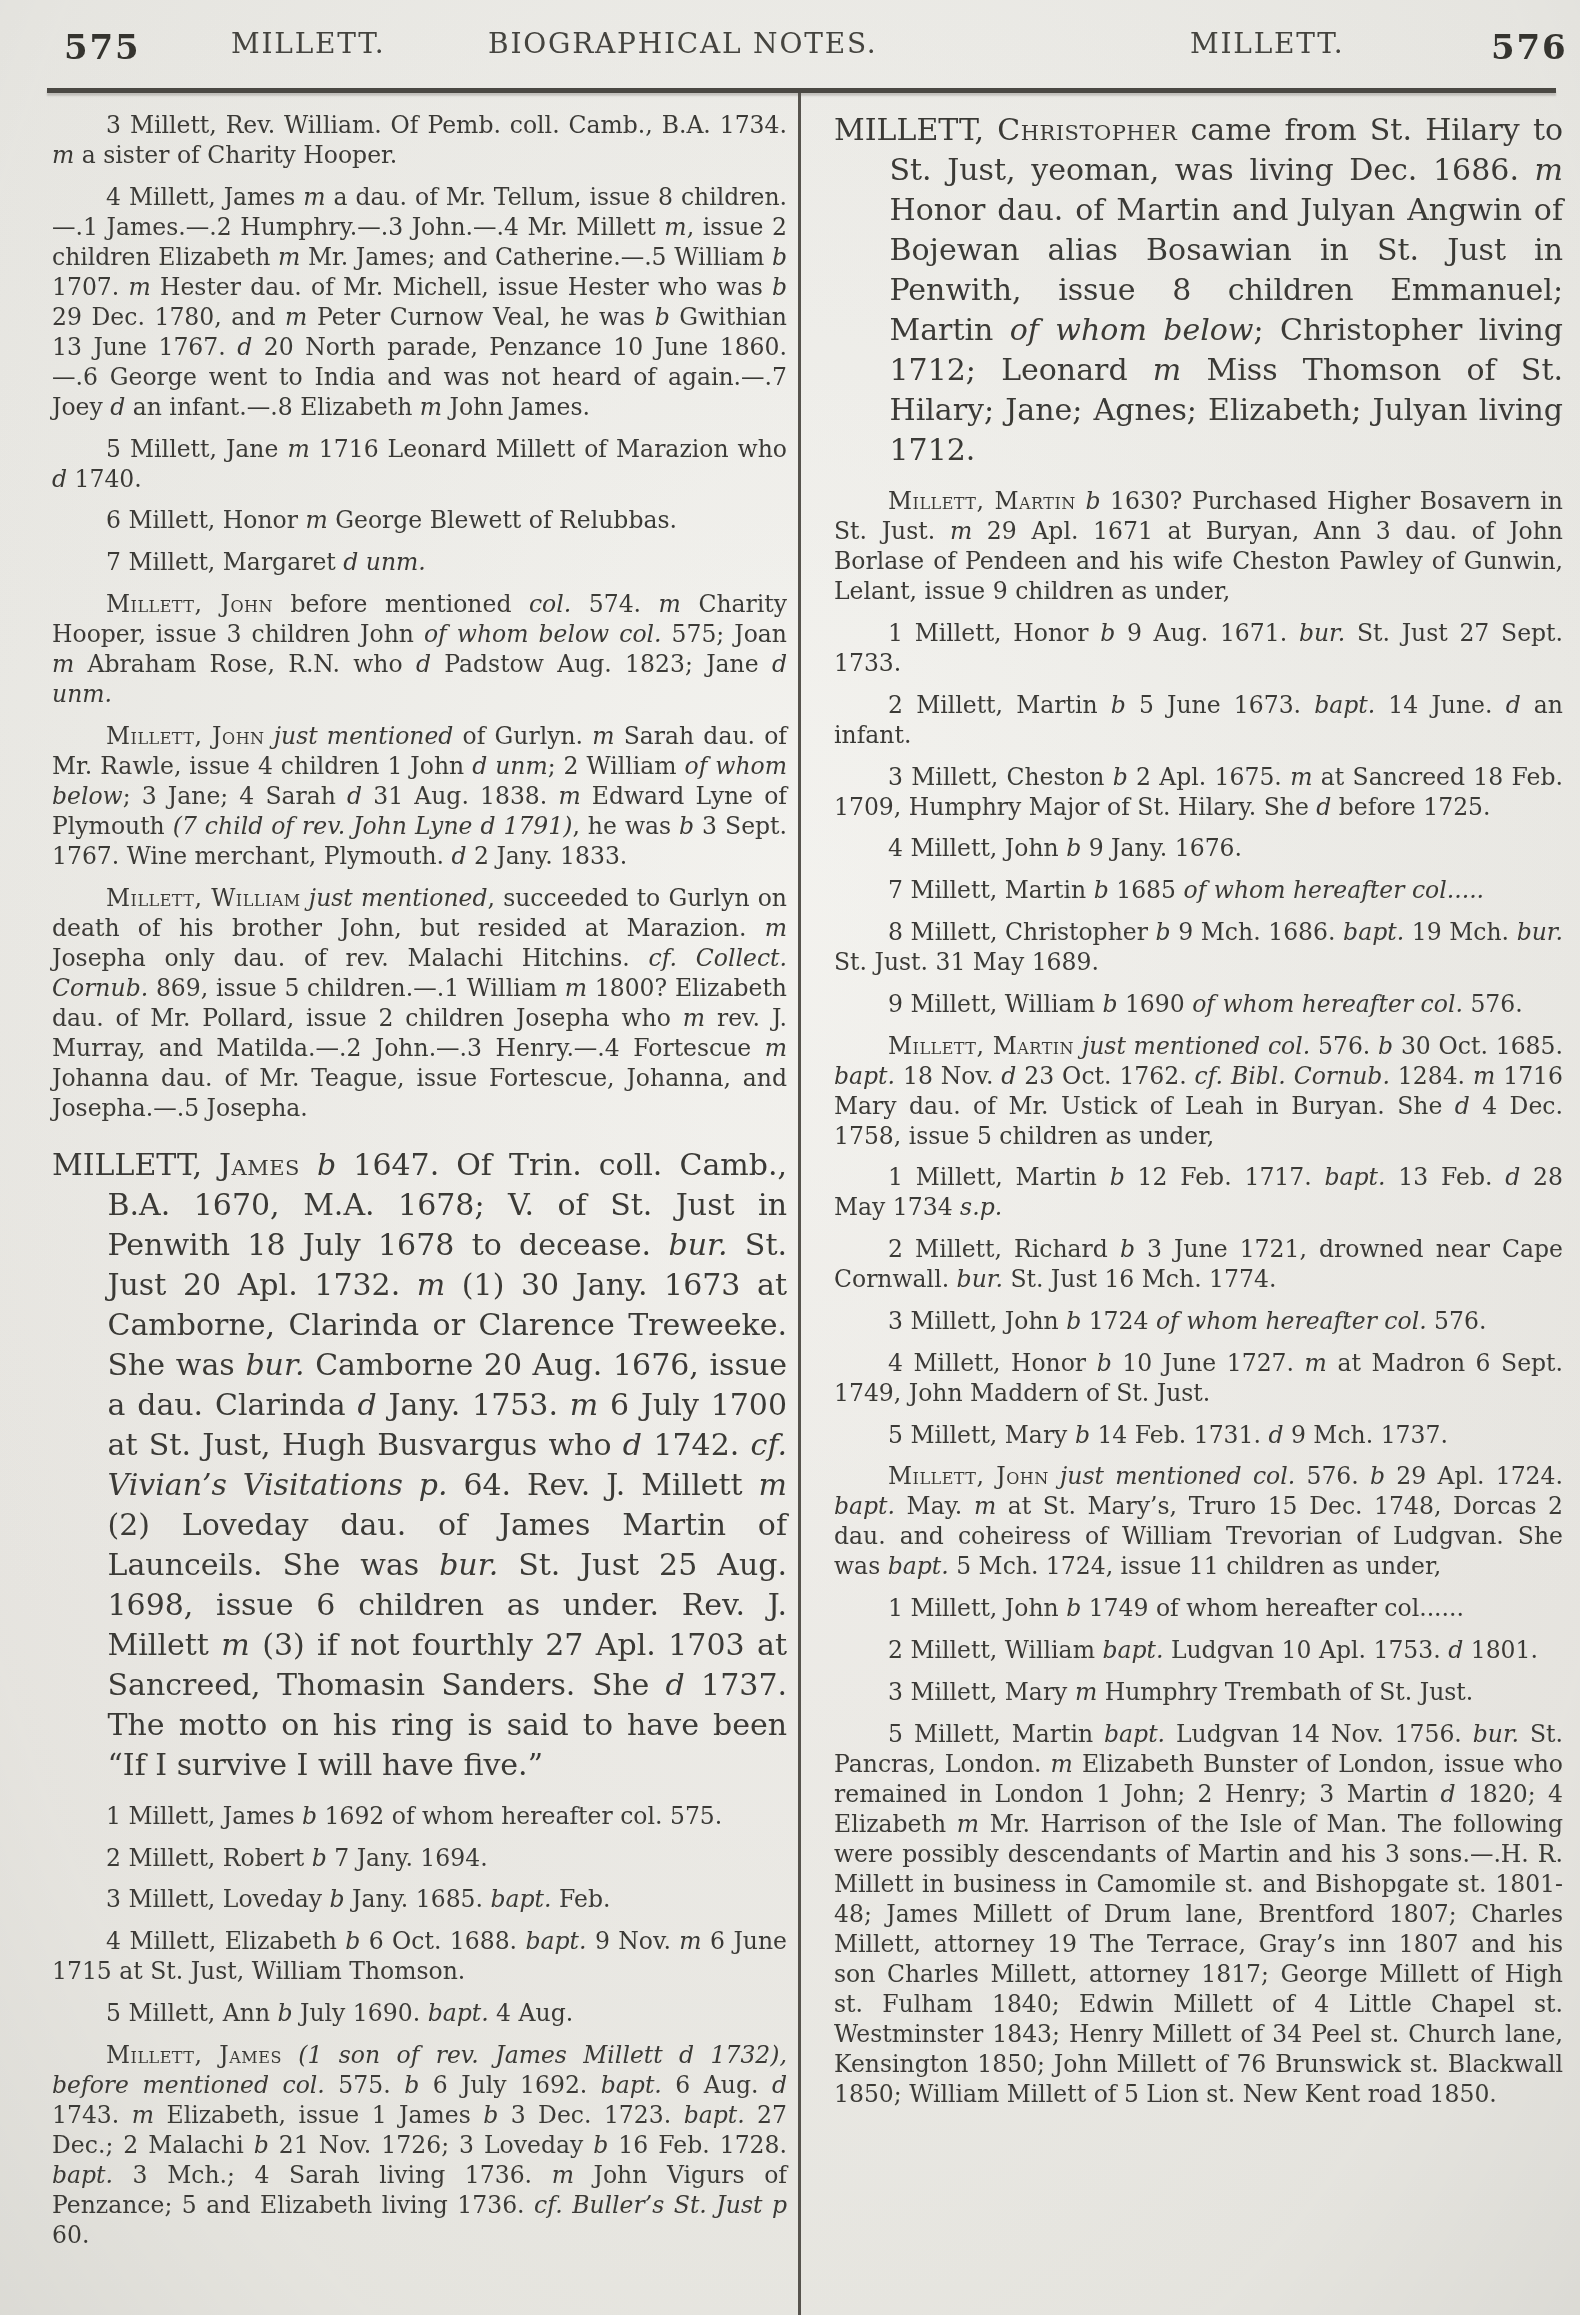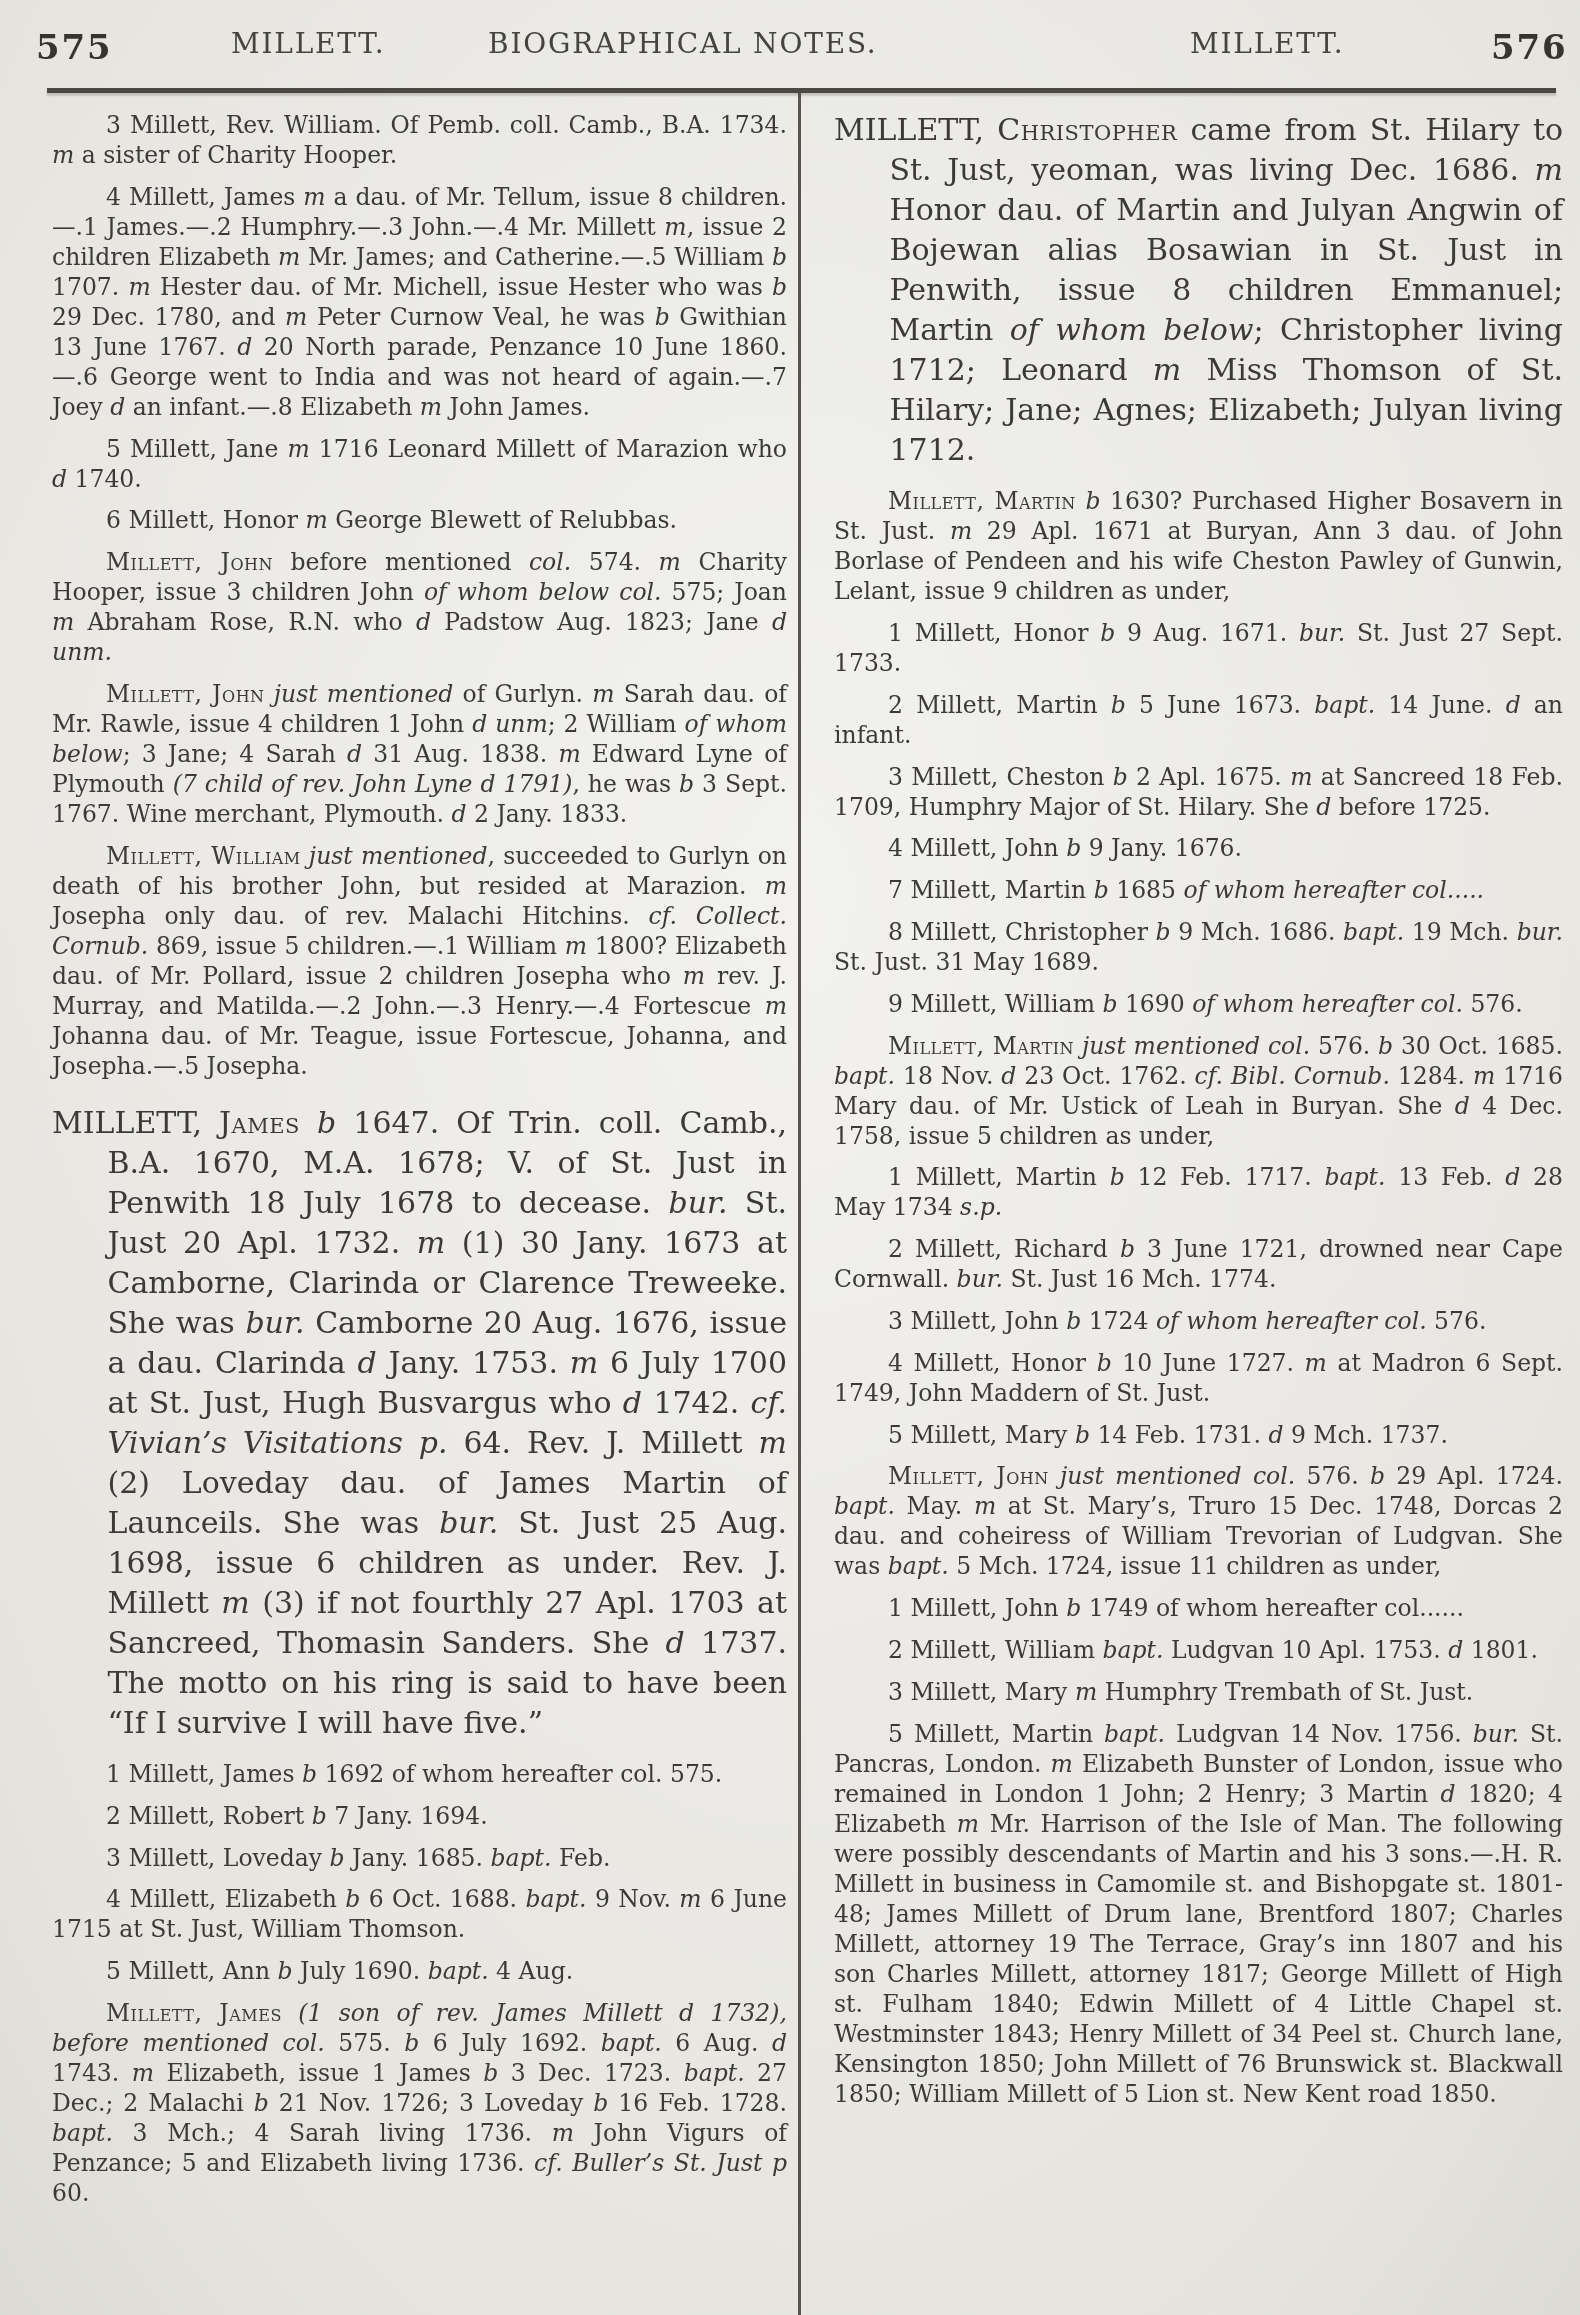--- a/index.html
+++ b/index.html
@@ -42,34 +42,35 @@
   .col-right p.entry-lg{margin-top:0;}
   .it{font-style:italic;}
   .sc{font-variant:small-caps;letter-spacing:0.5px;}
 </style>
 </head>
 <body>
 
 <div class="page">
   <div class="scan-tint"></div>
 
-  <div class="header-item pagenum" style="left:36px;">575</div>
+  <div class="header-item pagenum" style="left:64px;">575</div>
   <div class="header-item runhead" style="left:231px;">MILLETT.</div>
   <div class="header-item runhead" style="left:488px;">BIOGRAPHICAL NOTES.</div>
   <div class="header-item runhead" style="left:1190px;">MILLETT.</div>
   <div class="header-item pagenum" style="left:1491px;">576</div>
 
   <div class="rule"></div>
   <div class="divider"></div>
 
   <div class="col col-left">
       <p class="para child"><span>3 Millett, Rev. William. Of Pemb. coll. Camb., B.A. 1734. </span><span class="it">m</span><span> a sister of Charity Hooper.</span></p>
       <p class="para child"><span>4 Millett, James </span><span class="it">m</span><span> a dau. of Mr. Tellum, issue 8 children.—.1 James.—.2 Humphry.—.3 John.—.4 Mr. Millett </span><span class="it">m</span><span>, issue 2 children Elizabeth </span><span class="it">m</span><span> Mr. James; and Catherine.—.5 William </span><span class="it">b</span><span> 1707. </span><span class="it">m</span><span> Hester dau. of Mr. Michell, issue Hester who was </span><span class="it">b</span><span> 29 Dec. 1780, and </span><span class="it">m</span><span> Peter Curnow Veal, he was </span><span class="it">b</span><span> Gwithian 13 June 1767. </span><span class="it">d</span><span> 20 North parade, Penzance 10 June 1860.—.6 George went to India and was not heard of again.—.7 Joey </span><span class="it">d</span><span> an infant.—.8 Elizabeth </span><span class="it">m</span><span> John James.</span></p>
       <p class="para child"><span>5 Millett, Jane </span><span class="it">m</span><span> 1716 Leonard Millett of Marazion who </span><span class="it">d</span><span> 1740.</span></p>
       <p class="para child"><span>6 Millett, Honor </span><span class="it">m</span><span> George Blewett of Relubbas.</span></p>
+      <p class="para child"><span>7 Millett, Margaret </span><span class="it">d</span><span> </span><span class="it">unm.</span></p>
       <p class="para entry"><span class="sc">Millett, John</span><span> before mentioned </span><span class="it">col.</span><span> 574. </span><span class="it">m</span><span> Charity Hooper, issue 3 children John </span><span class="it">of whom below col.</span><span> 575; Joan </span><span class="it">m</span><span> Abraham Rose, R.N. who </span><span class="it">d</span><span> Padstow Aug. 1823; Jane </span><span class="it">d</span><span> </span><span class="it">unm.</span></p>
       <p class="para entry"><span class="sc">Millett, John</span><span> </span><span class="it">just mentioned</span><span> of Gurlyn. </span><span class="it">m</span><span> Sarah dau. of Mr. Rawle, issue 4 children 1 John </span><span class="it">d unm</span><span>; 2 William </span><span class="it">of whom below</span><span>; 3 Jane; 4 Sarah </span><span class="it">d</span><span> 31 Aug. 1838. </span><span class="it">m</span><span> Edward Lyne of Plymouth </span><span class="it">(7 child of rev. John Lyne d 1791)</span><span>, he was </span><span class="it">b</span><span> 3 Sept. 1767. Wine merchant, Plymouth. </span><span class="it">d</span><span> 2 Jany. 1833.</span></p>
       <p class="para entry"><span class="sc">Millett, William</span><span> </span><span class="it">just mentioned</span><span>, succeeded to Gurlyn on death of his brother John, but resided at Marazion. </span><span class="it">m</span><span> Josepha only dau. of rev. Malachi Hitchins. </span><span class="it">cf. Collect. Cornub.</span><span> 869, issue 5 children.—.1 William </span><span class="it">m</span><span> 1800? Elizabeth dau. of Mr. Pollard, issue 2 children Josepha who </span><span class="it">m</span><span> rev. J. Murray, and Matilda.—.2 John.—.3 Henry.—.4 Fortescue </span><span class="it">m</span><span> Johanna dau. of Mr. Teague, issue Fortescue, Johanna, and Josepha.—.5 Josepha.</span></p>
       <p class="para entry-lg"><span>MILLETT, </span><span class="sc">James</span><span> </span><span class="it">b</span><span> 1647. Of Trin. coll. Camb., B.A. 1670, M.A. 1678; V. of St. Just in Penwith 18 July 1678 to decease. </span><span class="it">bur.</span><span> St. Just 20 Apl. 1732. </span><span class="it">m</span><span> (1) 30 Jany. 1673 at Camborne, Clarinda or Clarence Treweeke. She was </span><span class="it">bur.</span><span> Camborne 20 Aug. 1676, issue a dau. Clarinda </span><span class="it">d</span><span> Jany. 1753. </span><span class="it">m</span><span> 6 July 1700 at St. Just, Hugh Busvargus who </span><span class="it">d</span><span> 1742. </span><span class="it">cf. Vivian’s Visitations p.</span><span> 64. Rev. J. Millett </span><span class="it">m</span><span> (2) Loveday dau. of James Martin of Launceils. She was </span><span class="it">bur.</span><span> St. Just 25 Aug. 1698, issue 6 children as under. Rev. J. Millett </span><span class="it">m</span><span> (3) if not fourthly 27 Apl. 1703 at Sancreed, Thomasin Sanders. She </span><span class="it">d</span><span> 1737. The motto on his ring is said to have been “If I survive I will have five.”</span></p>
       <p class="para child"><span>1 Millett, James </span><span class="it">b</span><span> 1692 of whom hereafter col. 575.</span></p>
       <p class="para child"><span>2 Millett, Robert </span><span class="it">b</span><span> 7 Jany. 1694.</span></p>
       <p class="para child"><span>3 Millett, Loveday </span><span class="it">b</span><span> Jany. 1685. </span><span class="it">bapt.</span><span> Feb.</span></p>
       <p class="para child"><span>4 Millett, Elizabeth </span><span class="it">b</span><span> 6 Oct. 1688. </span><span class="it">bapt.</span><span> 9 Nov. </span><span class="it">m</span><span> 6 June 1715 at St. Just, William Thomson.</span></p>
       <p class="para child"><span>5 Millett, Ann </span><span class="it">b</span><span> July 1690. </span><span class="it">bapt.</span><span> 4 Aug.</span></p>
       <p class="para entry"><span class="sc">Millett, James</span><span> </span><span class="it">(1 son of rev. James Millett d 1732), before mentioned col.</span><span> 575. </span><span class="it">b</span><span> 6 July 1692. </span><span class="it">bapt.</span><span> 6 Aug. </span><span class="it">d</span><span> 1743. </span><span class="it">m</span><span> Elizabeth, issue 1 James </span><span class="it">b</span><span> 3 Dec. 1723. </span><span class="it">bapt.</span><span> 27 Dec.; 2 Malachi </span><span class="it">b</span><span> 21 Nov. 1726; 3 Loveday </span><span class="it">b</span><span> 16 Feb. 1728. </span><span class="it">bapt.</span><span> 3 Mch.; 4 Sarah living 1736. </span><span class="it">m</span><span> John Vigurs of Penzance; 5 and Elizabeth living 1736. </span><span class="it">cf. Buller’s St. Just p</span><span> 60.</span></p>

